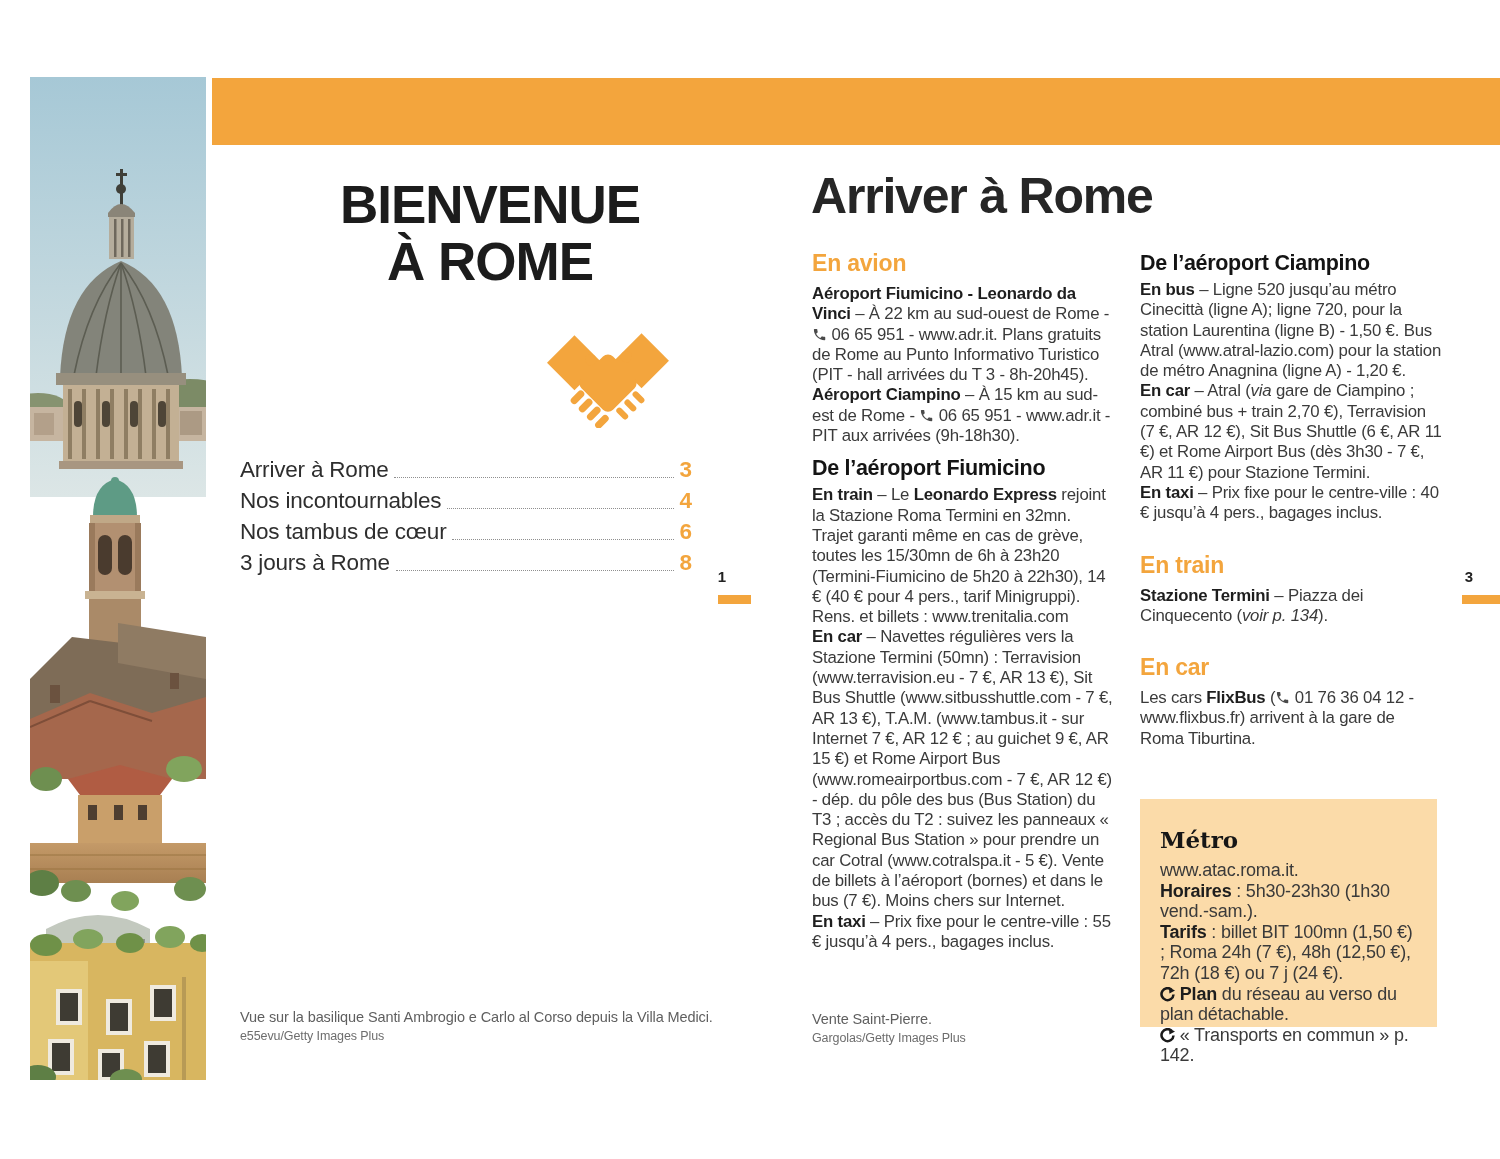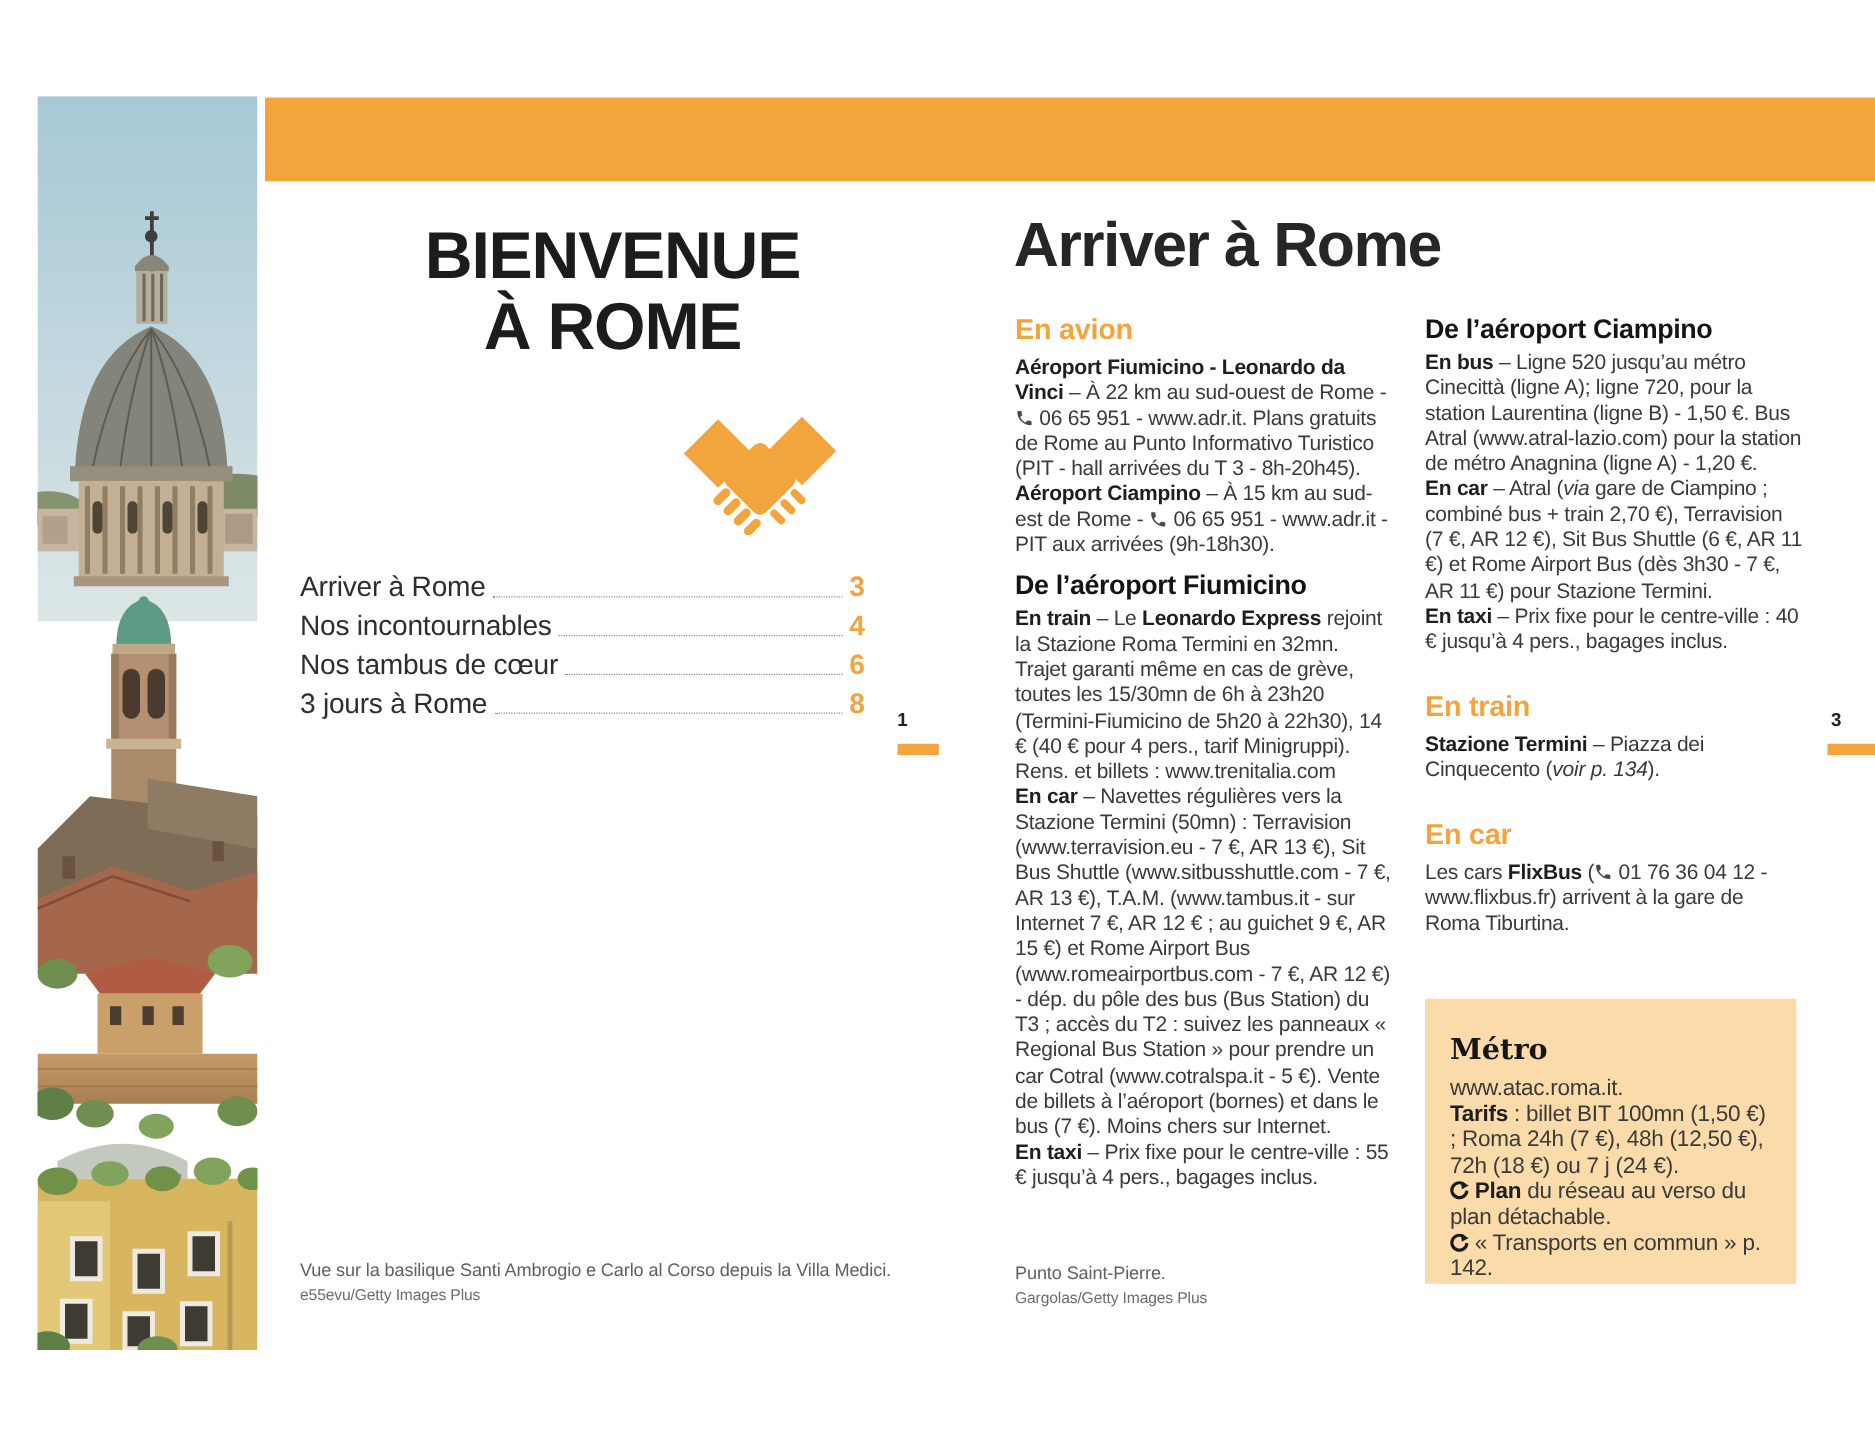--- a/index.html
+++ b/index.html
@@ -244,41 +244,42 @@
     <p class="body-p"><span class="b">Aéroport Ciampino</span><span> – À 15 km au sud-est de Rome - </span><span class="inline-icon"><svg width="15" height="15" viewBox="0 0 24 24">
           <path fill="#4a4a4a" d="M6.6 10.8c1.5 2.9 3.8 5.2 6.7 6.7l2.2-2.2c.3-.3.7-.4 1.1-.2 1.1.4 2.3.6 3.6.6.6 0 1 .4 1 1V20c0 .6-.4 1-1 1C10.7 21 3 13.3 3 4c0-.6.4-1 1-1h3.5c.6 0 1 .4 1 1 0 1.2.2 2.5.6 3.6.1.4 0 .8-.2 1.1l-2.3 2.1z"></path>
         </svg></span><span> 06 65 951 - www.adr.it - PIT aux arrivées (9h-18h30).</span></p>
     <h4 class="sh">De l’aéroport Fiumicino</h4>
     <p class="body-p"><span class="b">En train</span><span> – Le </span><span class="b">Leonardo Express</span><span> rejoint la Stazione Roma Termini en 32mn. Trajet garanti même en cas de grève, toutes les 15/30mn de 6h à 23h20 (Termini-Fiumicino de 5h20 à 22h30), 14 € (40 € pour 4 pers., tarif Minigruppi). Rens. et billets : www.trenitalia.com</span></p>
     <p class="body-p"><span class="b">En car</span><span> – Navettes régulières vers la Stazione Termini (50mn) : Terravision (www.terravision.eu - 7 €, AR 13 €), Sit Bus Shuttle (www.sitbusshuttle.com - 7 €, AR 13 €), T.A.M. (www.tambus.it - sur Internet 7 €, AR 12 € ; au guichet 9 €, AR 15 €) et Rome Airport Bus (www.romeairportbus.com - 7 €, AR 12 €) - dép. du pôle des bus (Bus Station) du T3 ; accès du T2 : suivez les panneaux « Regional Bus Station » pour prendre un car Cotral (www.cotralspa.it - 5 €). Vente de billets à l’aéroport (bornes) et dans le bus (7 €). Moins chers sur Internet.</span></p>
     <p class="body-p"><span class="b">En taxi</span><span> – Prix fixe pour le centre-ville : 55 € jusqu’à 4 pers., bagages inclus.</span></p>
   </div>
 
 <div class="caption-mid">
-  <div class="caption">Punto Saint-Pierre.</div>
+  <div class="caption">Vente Saint-Pierre.</div>
   <div class="credit">Gargolas/Getty Images Plus</div>
 </div>
 
 <div class="col col2">
     <h4 class="sh">De l’aéroport Ciampino</h4>
     <p class="body-p"><span class="b">En bus</span><span> – Ligne 520 jusqu’au métro Cinecittà (ligne A); ligne 720, pour la station Laurentina (ligne B) - 1,50 €. Bus Atral (www.atral-lazio.com) pour la station de métro Anagnina (ligne A) - 1,20 €.</span></p>
     <p class="body-p"><span class="b">En car</span><span> – Atral (</span><span class="i">via</span><span> gare de Ciampino ; combiné bus + train 2,70 €), Terravision (7 €, AR 12 €), Sit Bus Shuttle (6 €, AR 11 €) et Rome Airport Bus (dès 3h30 - 7 €, AR 11 €) pour Stazione Termini.</span></p>
     <p class="body-p"><span class="b">En taxi</span><span> – Prix fixe pour le centre-ville : 40 € jusqu’à 4 pers., bagages inclus.</span></p>
     <h3 class="oh">En train</h3>
     <p class="body-p"><span class="b">Stazione Termini</span><span> – Piazza dei Cinquecento (</span><span class="i">voir p. 134</span><span>).</span></p>
     <h3 class="oh">En car</h3>
     <p class="body-p"><span>Les cars </span><span class="b">FlixBus</span><span> (</span><span class="inline-icon"><svg width="15" height="15" viewBox="0 0 24 24">
           <path fill="#4a4a4a" d="M6.6 10.8c1.5 2.9 3.8 5.2 6.7 6.7l2.2-2.2c.3-.3.7-.4 1.1-.2 1.1.4 2.3.6 3.6.6.6 0 1 .4 1 1V20c0 .6-.4 1-1 1C10.7 21 3 13.3 3 4c0-.6.4-1 1-1h3.5c.6 0 1 .4 1 1 0 1.2.2 2.5.6 3.6.1.4 0 .8-.2 1.1l-2.3 2.1z"></path>
         </svg></span><span> 01 76 36 04 12 - www.flixbus.fr) arrivent à la gare de Roma Tiburtina.</span></p>
   </div>
 
 <div class="metro-box">
   <div class="metro-title">Métro</div>
   <div>
       <p class="metro-line"><span>www.atac.roma.it.</span></p>
+      <p class="metro-line"><span class="b">Horaires</span><span> : 5h30-23h30 (1h30 vend.-sam.).</span></p>
       <p class="metro-line"><span class="b">Tarifs</span><span> : billet BIT 100mn (1,50 €) ; Roma 24h (7 €), 48h (12,50 €), 72h (18 €) ou 7 j (24 €).</span></p>
       <p class="metro-line"><span class="inline-icon"><svg width="15" height="15" viewBox="0 0 20 20">
             <path d="M15.6 3.8 A8 8 0 1 0 18 10" fill="none" stroke="#1a1a1a" stroke-width="3.4"></path>
             <polygon fill="#1a1a1a" points="11.8,0.4 20,4.6 12.6,8.6"></polygon>
           </svg></span><span> </span><span class="b">Plan</span><span> du réseau au verso du plan détachable.</span></p>
       <p class="metro-line"><span class="inline-icon"><svg width="15" height="15" viewBox="0 0 20 20">
             <path d="M15.6 3.8 A8 8 0 1 0 18 10" fill="none" stroke="#1a1a1a" stroke-width="3.4"></path>
             <polygon fill="#1a1a1a" points="11.8,0.4 20,4.6 12.6,8.6"></polygon>
           </svg></span><span> « Transports en commun » p. 142.</span></p>
     </div>

